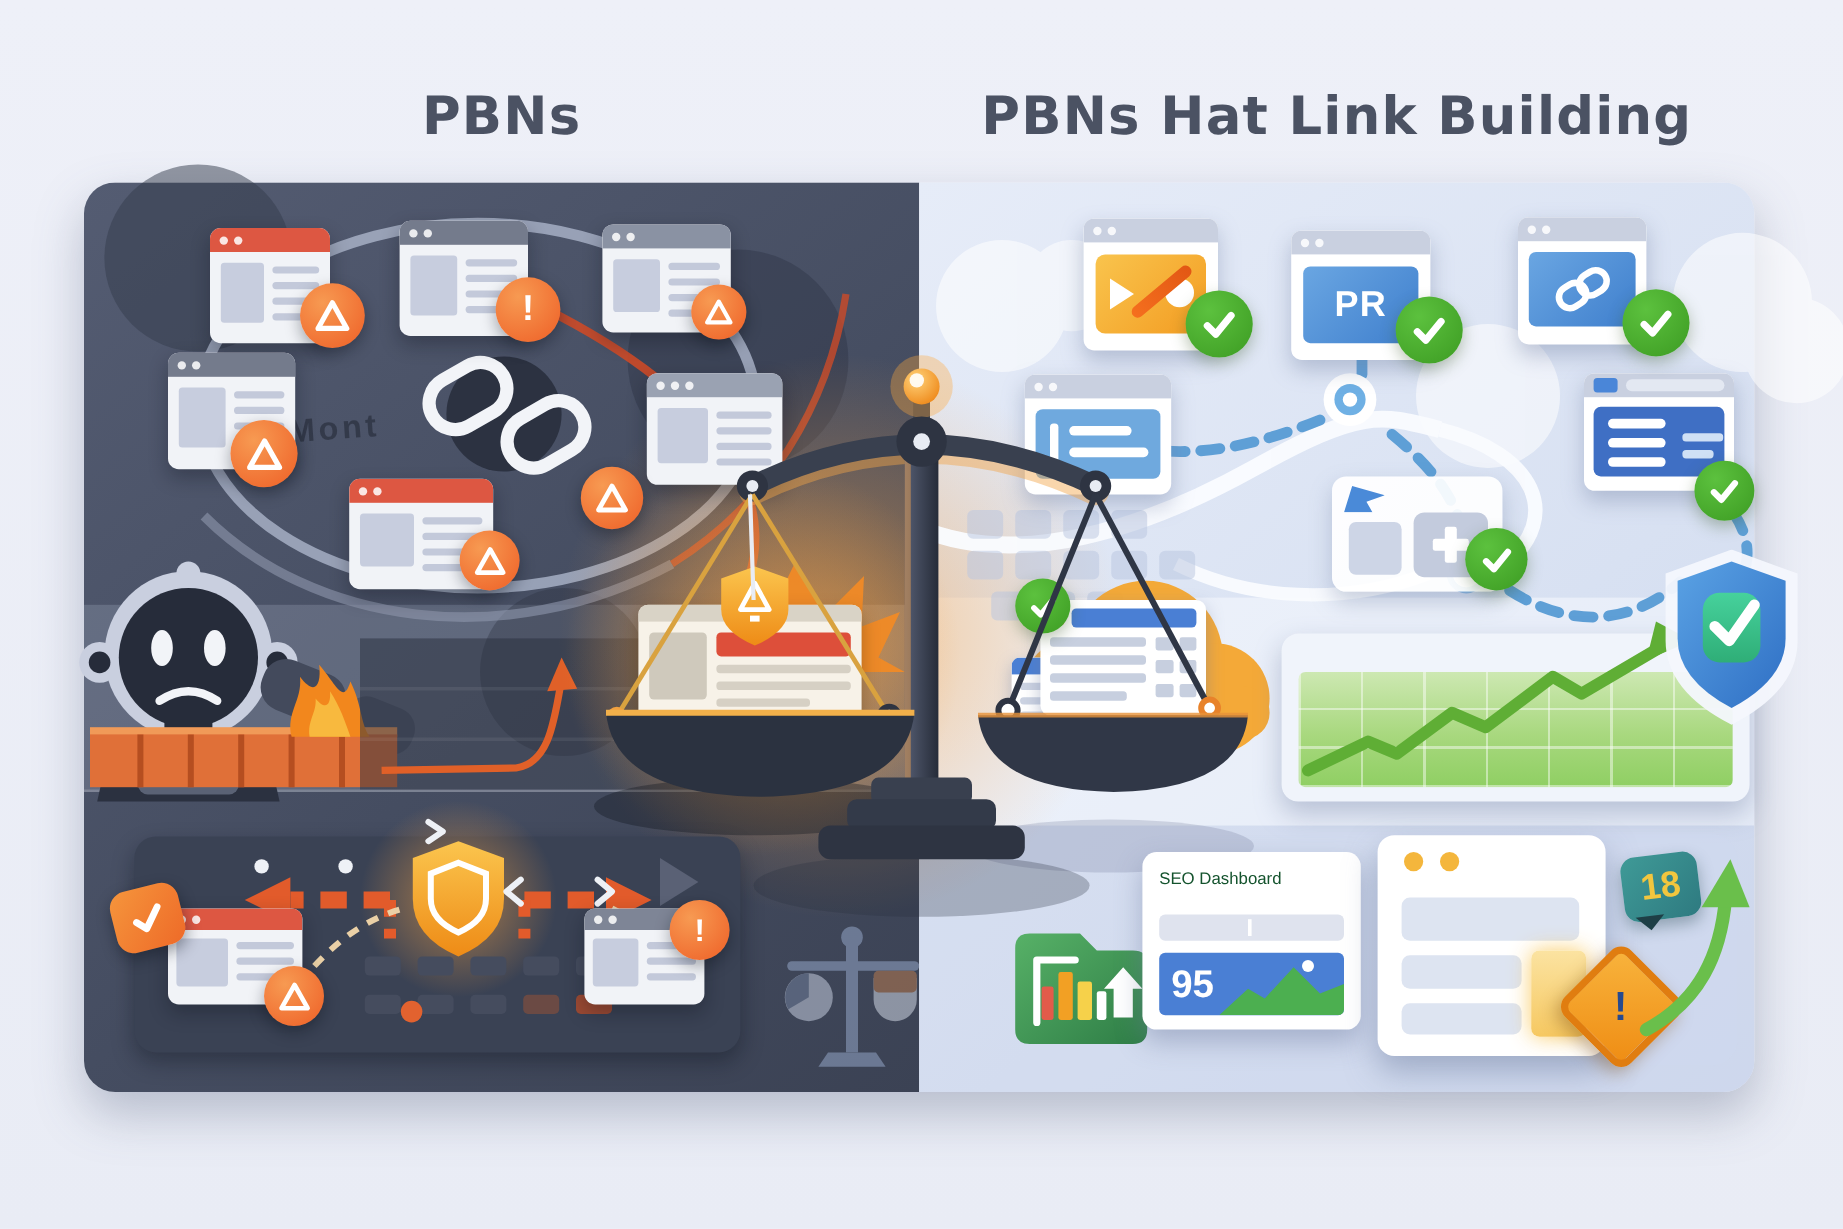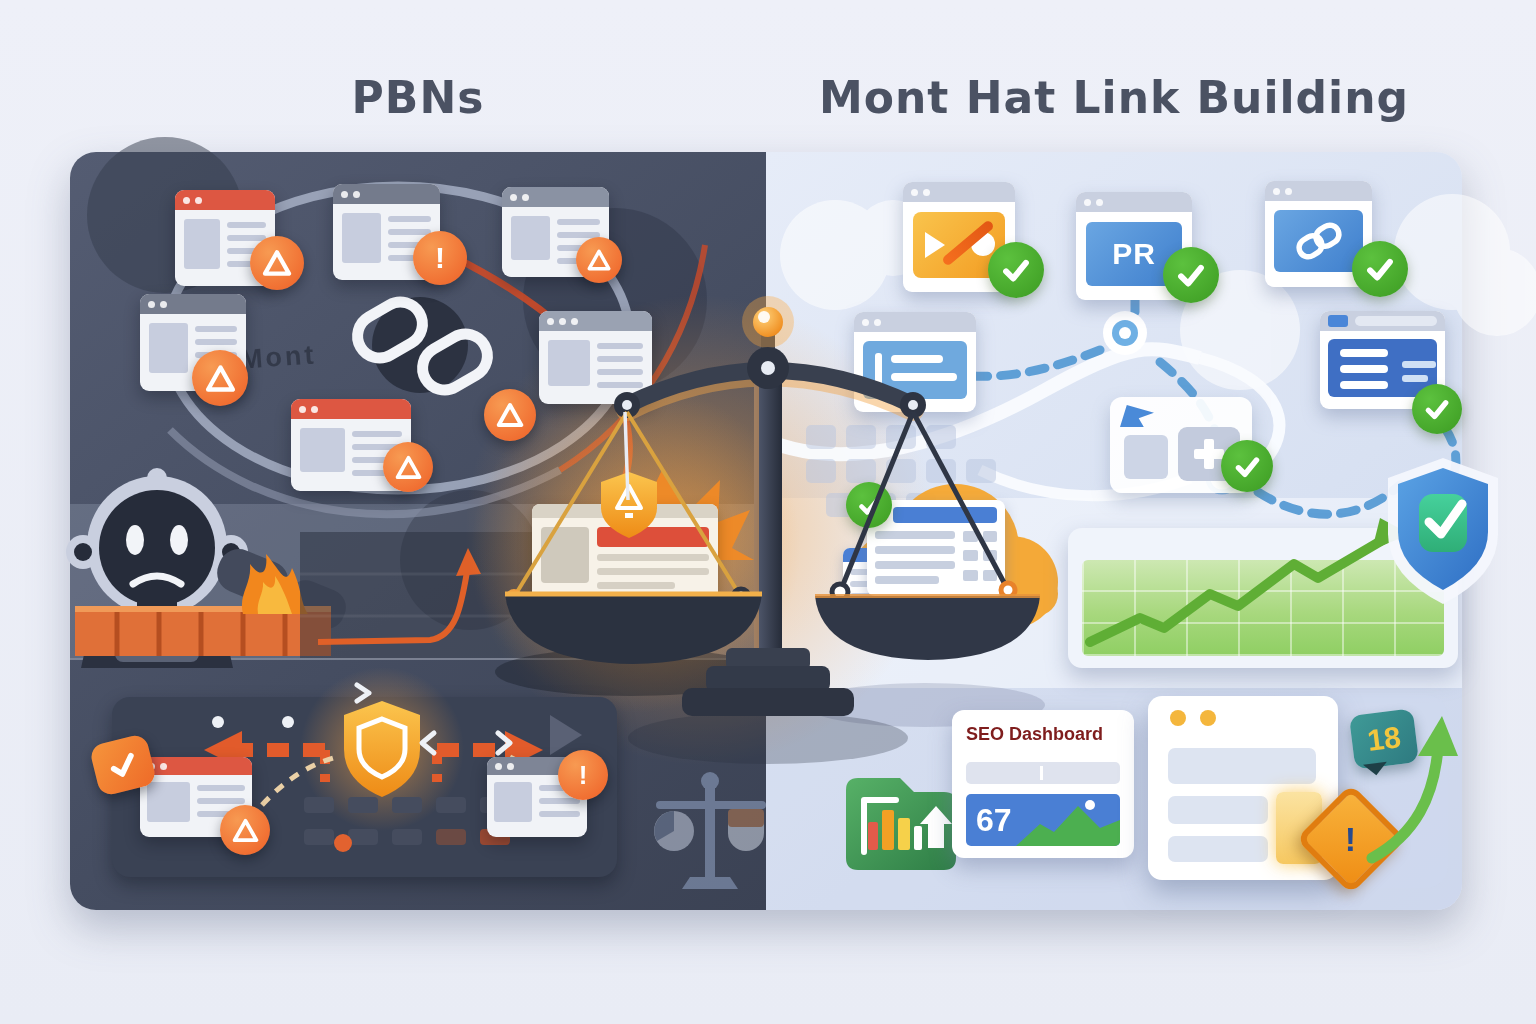--- a/index.html
+++ b/index.html
@@ -40,21 +40,21 @@
          transform:rotate(-4deg);font-weight:bold;}
   
   .bl-panel{position:absolute;left:112px;top:697px;width:505px;height:180px;background:#3a4254;border-radius:18px;
             box-shadow:0 8px 18px rgba(10,14,24,.35);}
   
   .pan-card{position:absolute;background:#f7f2e8;border-radius:8px;box-shadow:0 6px 14px rgba(60,40,10,.35);overflow:hidden;}
   .pan-card .ph{height:14px;background:#d9d3c6;}
   
   .seo{position:absolute;left:952px;top:710px;width:182px;height:148px;background:#fff;border-radius:12px;
        box-shadow:0 10px 22px rgba(110,125,160,.45);}
-  .seo .tt{padding:14px 0 0 14px;font-size:18px;color:#7f1d1d;font-weight:bold;}
+  .seo .tt{padding:14px 0 0 14px;font-size:14px;color:#14532d;font-weight:normal;}
   .seo .bar{position:absolute;left:14px;top:52px;width:154px;height:22px;background:#dfe3ee;border-radius:5px;}
   .seo .bar i{position:absolute;left:74px;top:4px;width:3px;height:14px;background:#fff;}
   .seo .score{position:absolute;left:14px;top:84px;width:154px;height:52px;background:#4a7fd4;border-radius:5px;
               display:flex;align-items:center;overflow:hidden;}
   .seo .score .num{color:#fff;font-size:32px;font-weight:bold;padding-left:10px;}
   
   .art{position:absolute;left:1148px;top:696px;width:190px;height:184px;background:#fff;border-radius:14px;
        box-shadow:0 12px 26px rgba(110,125,160,.5);}
   .art .d{position:absolute;width:16px;height:16px;border-radius:50%;background:#f4b63c;top:14px;}
   .art .l1{position:absolute;left:20px;top:52px;width:148px;height:36px;background:#dde4f1;border-radius:7px;}
@@ -600,21 +600,21 @@
     <rect x="76" y="70" width="8" height="24" rx="2" fill="#fff"></rect>
     <path d="M98,50 L82,68 H90 V92 H106 V68 H114 Z" fill="#fff"></path>
   </svg>
 
   <div class="seo">
     <div class="tt">SEO Dashboard</div>
     <div class="bar">
         <i></i>
       </div>
     <div class="score">
-      <span class="num">67</span>
+      <span class="num">95</span>
       <svg width="104" height="52" viewBox="0 0 104 52" style="margin-left:auto">
         <polygon points="0,52 24,30 38,38 62,12 84,34 104,26 104,52" fill="#4caf50"></polygon>
         <circle cx="74" cy="11" r="5" fill="#fff"></circle>
       </svg>
     </div>
   </div>
 
   <div class="art">
     <span class="d" style="left:22px"></span>
     <span class="d" style="left:52px"></span>
@@ -749,15 +749,15 @@
     <path d="M505,594 L762,594" stroke="#f2b04a" stroke-width="5"></path>
     <path d="M815,596 L1040,596 Q1034,658 928,660 Q822,658 815,596 Z" fill="#303747"></path>
     <path d="M815,596 L1040,596" stroke="#e8933a" stroke-width="4" opacity=".8"></path>
 
     <rect x="726" y="648" width="84" height="22" rx="6" fill="#39404f"></rect>
     <rect x="706" y="666" width="124" height="26" rx="8" fill="#333a49"></rect>
     <rect x="682" y="688" width="172" height="28" rx="10" fill="#2e3442"></rect>
   </svg>
 
   <div class="title" style="left:70px">PBNs</div>
-  <div class="title" style="left:766px">Mont Hat Link Building</div>
+  <div class="title" style="left:766px">PBNs Hat Link Building</div>
 
 </div>
 
 </body></html>

